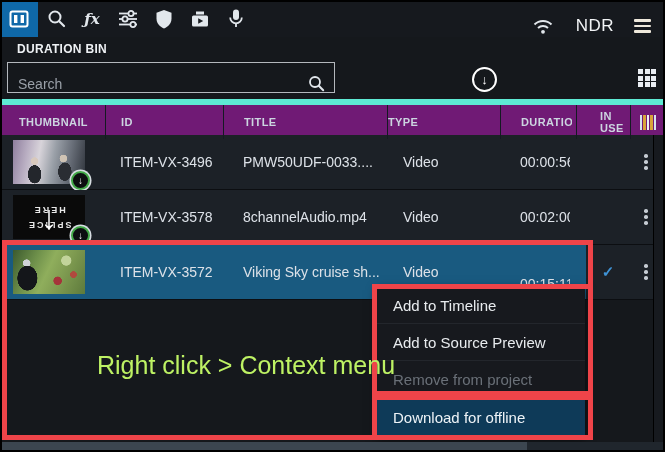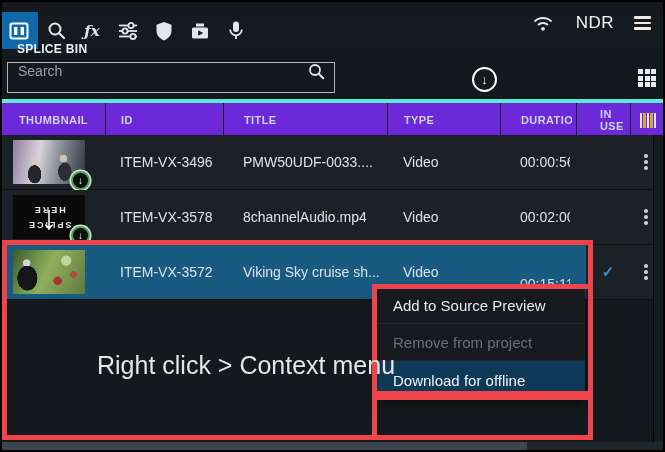--- a/index.html
+++ b/index.html
@@ -1,46 +1,46 @@
 <!DOCTYPE html>
 <html><head>
 <meta charset="utf-8">
 <style>
   html,body{margin:0;padding:0;background:#000;}
   .app{position:relative;width:665px;height:452px;background:#15181c;overflow:hidden;
        font-family:"Liberation Sans",sans-serif;-webkit-font-smoothing:antialiased;}
   
   .toolbar{position:absolute;left:0;top:0;width:665px;height:37px;background:#16191e;
-           display:flex;align-items:flex-start;z-index:5;margin-top:12px;}
+           display:flex;align-items:flex-end;z-index:5;}
   .tool{width:36px;height:37px;display:flex;align-items:center;justify-content:center;cursor:pointer;}
   .tool.active{background:#0f68a8;width:38px;}
   .tool svg{display:block;}
   .fx-glyph{font-style:italic;font-weight:bold;font-size:15px;color:#e2e7ec;font-family:"DejaVu Serif",serif;}
   .tb-right{margin-left:auto;display:flex;align-items:center;}
   .brand{font-size:17px;color:#f2f4f6;letter-spacing:.5px;margin:0 16px 0 22px;}
   .hamburger{display:flex;flex-direction:column;gap:3px;margin-right:10px;cursor:pointer;padding:4px;}
   .hamburger span{width:17px;height:2.6px;background:#efe9dc;border-radius:1px;}
   
   .panel-title{position:absolute;left:17px;top:42px;font-size:12px;font-weight:bold;
                color:#eef1f4;letter-spacing:.3px;z-index:5;}
   .search-box{position:absolute;left:7px;top:62px;width:326px;height:29px;border:1px solid #b4b8bd;
-              background:#15181c;display:flex;align-items:flex-start;z-index:5;}
+              background:#15181c;display:flex;align-items:flex-end;z-index:5;}
   .search-box input{flex:1;background:transparent;border:none;outline:none;color:#cfd4da;
               font-size:14px;padding:0 10px;font-family:inherit;}
   .search-box input::placeholder{color:#9aa0a8;}
   .search-glyph{margin-right:9px;display:flex;}
   .download-btn{position:absolute;left:472px;top:67px;width:21px;height:21px;border:2px solid #fff;
               border-radius:50%;display:flex;align-items:center;justify-content:center;color:#fff;
               font-size:13px;font-weight:bold;z-index:5;cursor:pointer;}
   .grid-btn{position:absolute;left:638px;top:69px;width:20px;height:20px;display:grid;
               grid-template-columns:repeat(3,5px);grid-template-rows:repeat(3,5px);gap:1.5px;z-index:5;cursor:pointer;}
   .grid-btn span{background:#e9edf2;}
   
-  .thead{position:absolute;left:0;top:99px;width:665px;height:36px;background:#6d28d9;
-         border-top:4px solid #5eead4;box-sizing:border-box;z-index:4;}
+  .thead{position:absolute;left:0;top:99px;width:665px;height:36px;background:#701a75;
+         border-top:6px solid #5eead4;box-sizing:border-box;z-index:4;}
   .th{position:absolute;top:0;height:34px;display:flex;align-items:center;font-size:11px;
       font-weight:bold;color:#ccd5e0;letter-spacing:.4px;box-sizing:border-box;border-left:1px solid #141a22;}
   .th.first{border-left:none;}
   .clip{display:inline-block;overflow:hidden;white-space:nowrap;}
   .tbody{position:absolute;left:0;top:135px;width:665px;height:307px;background:#15181c;}
   .row{position:absolute;left:0;width:665px;height:55px;background:#1c2127;border-bottom:1px solid #0c0e11;box-sizing:border-box;cursor:pointer;}
   .sel-bg{position:absolute;left:0;top:0;width:586px;height:54px;background:#195a80;}
   .td{position:absolute;top:0;height:54px;display:flex;align-items:center;font-size:14px;color:#dde2e8;white-space:nowrap;}
   .td.dur{overflow:hidden;}
   .check{color:#3f93d6;font-size:15px;font-weight:bold;justify-content:center;}
@@ -79,21 +79,21 @@
         box-shadow:0 3px 10px rgba(0,0,0,.65);}
   .mi{height:37px;display:flex;align-items:center;padding-left:16px;font-size:15px;color:#e8ebee;
       border-bottom:1px solid #23262c;cursor:pointer;box-sizing:border-box;}
   .mi.disabled{color:#6a7078;cursor:default;}
   .mi.hl{background:#0e3a58;height:38px;border-bottom:none;color:#eef3f7;}
   
   .ann{position:absolute;border:5px solid #ef4449;box-sizing:border-box;pointer-events:none;z-index:40;}
   .r1{left:2px;top:240px;width:591px;height:200px;}
   .r2{left:372px;top:284px;width:221px;height:112px;}
   .r3{left:372px;top:395px;width:221px;height:45px;}
-  .ann-label{position:absolute;left:97px;top:351px;font-size:25px;color:#e5e5e5;z-index:40;
+  .ann-label{position:absolute;left:97px;top:351px;font-size:25px;color:#bef264;z-index:40;
       pointer-events:none;white-space:nowrap;}
   
   .vsb{position:absolute;left:653px;top:135px;width:12px;height:307px;background:#171a1f;
       border-left:1px solid #000;box-sizing:border-box;z-index:3;}
   .hsb{position:absolute;left:0;top:442px;width:665px;height:8px;background:#20262d;z-index:45;}
   .hsb-thumb{width:527px;height:8px;background:#3c4650;cursor:pointer;}
   .bottombar{position:absolute;left:0;top:450px;width:665px;height:2px;background:#000;z-index:46;}
   .frame{position:absolute;inset:0;border:2px solid #000;pointer-events:none;z-index:48;}
 </style>
 </head>
@@ -169,21 +169,21 @@
       </div>
       <span class="brand">NDR</span>
       <div class="hamburger">
           <span></span>
           <span></span>
           <span></span>
         </div>
     </div>
   </div>
 
-  <div class="panel-title">SPLICE BIN</div>
+  <div class="panel-title">DURATION BIN</div>
 
   <div class="search-box">
     <input type="text" placeholder="Search" style="">
     <span class="search-glyph">
       <svg width="17" height="17" viewBox="0 0 17 17">
         <circle cx="7" cy="7" r="5" fill="none" stroke="#e2e7ec" stroke-width="1.8"></circle>
         <line x1="10.8" y1="10.8" x2="15.2" y2="15.2" stroke="#e2e7ec" stroke-width="2" stroke-linecap="round"></line>
       </svg>
     </span>
   </div>
@@ -201,21 +201,21 @@
       <span></span>
       <span></span>
       <span></span>
       <span></span>
   </div>
 
   <div class="thead">
     <div class="th first" style="left:0;width:105px;padding-left:19px;">THUMBNAIL</div>
     <div class="th" style="left:105px;width:118px;padding-left:15px;">ID</div>
     <div class="th" style="left:223px;width:164px;padding-left:20px;">TITLE</div>
-    <div class="th" style="left:387px;width:113px;padding-left:16px;">TYPE</div>
+    <div class="th" style="left:387px;width:113px;">TYPE</div>
     <div class="th" style="left:500px;width:76px;padding-left:20px;">
       <span class="clip" style="width:51px;">DURATION</span>
     </div>
     <div class="th" style="left:576px;width:54px;padding-left:23px;">IN USE</div>
     <div class="th" style="left:630px;width:35px;justify-content:center;">
       <span class="stripes">
         <i class="s1"></i>
           <i class="s2"></i>
           <i class="s3"></i>
           <i class="s2"></i>
@@ -282,20 +282,21 @@
           <i></i>
           <i></i>
           <i></i>
         </div>
     </div>
   </div>
 
   <div class="vsb"></div>
 
   <div class="menu">
+    <div class="mi">Add to Timeline</div>
     <div class="mi">Add to Source Preview</div>
     <div class="mi disabled">Remove from project</div>
     <div class="mi hl">Download for offline</div>
   </div>
 
   <div class="ann r1"></div>
   <div class="ann r2"></div>
   <div class="ann r3"></div>
   <div class="ann-label">Right click &gt; Context menu</div>
 

